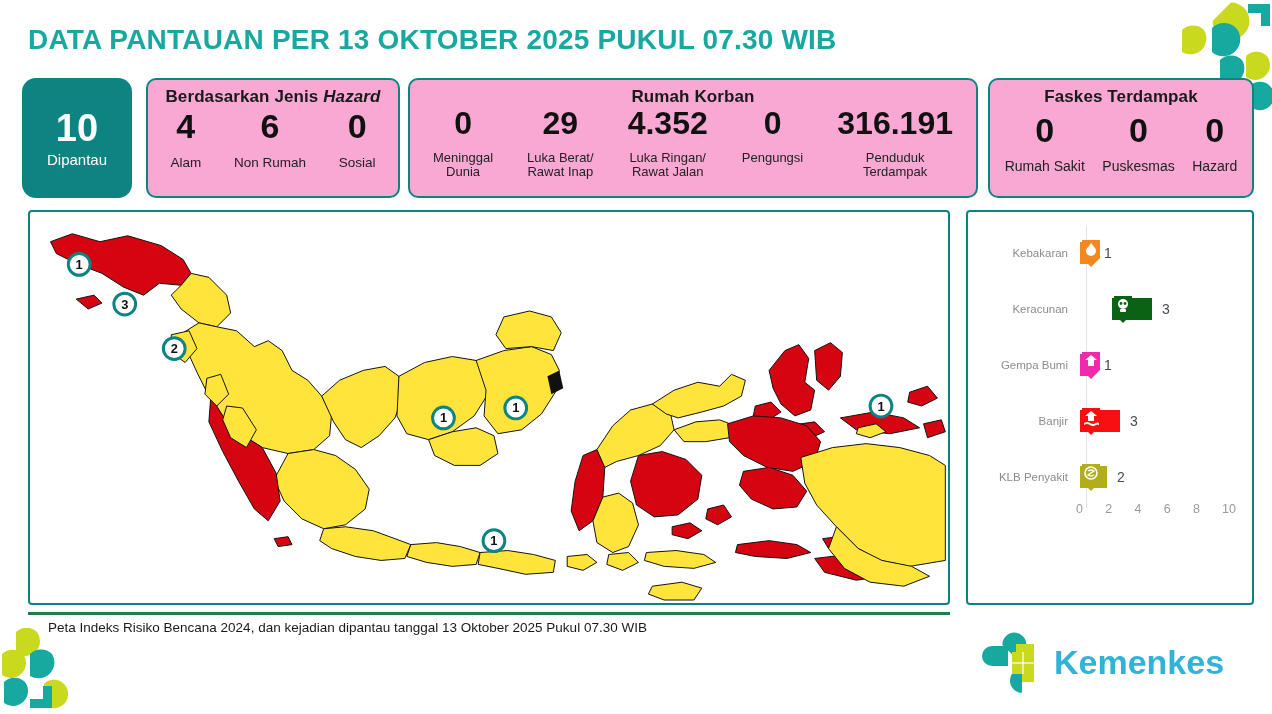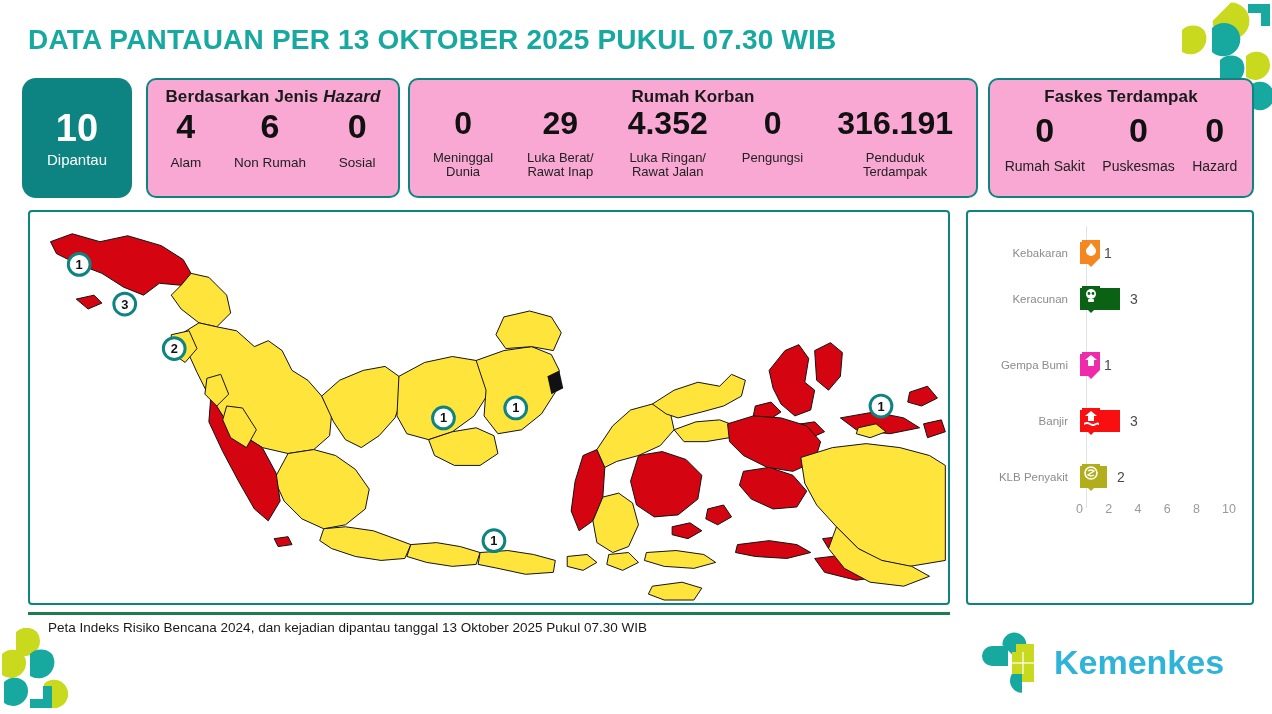--- a/index.html
+++ b/index.html
@@ -326,21 +326,21 @@
         <div class="bar-wrap">
           <div class="bar-rect" style="width:14px;background:#f4871f;"></div>
           <svg class="pin" viewBox="0 0 22 30">
             <path d="M2 2 h18 v18 l-9 9 l-9 -9 z" fill="#f4871f"></path>
             <path d="M11 5 c3 4 5 5 5 8 a5 5 0 0 1 -10 0 c0 -3 3 -4 5 -8 z" fill="#fff"></path>
           </svg>
           <div class="bar-value">1</div>
         </div>
       </div>
 
-      <div class="bar-row" style="top:64px;">
+      <div class="bar-row" style="top:74px;gap:32px;">
         <div class="bar-label">Keracunan</div>
         <div class="bar-wrap">
           <div class="bar-rect" style="width:40px;background:#0b6114;"></div>
           <svg class="pin" viewBox="0 0 22 30">
             <path d="M2 2 h18 v18 l-9 9 l-9 -9 z" fill="#0b6114"></path>
             <circle cx="11" cy="10" r="5" fill="#fff"></circle>
             <circle cx="9" cy="9.5" r="1.4" fill="#0b6114"></circle>
             <circle cx="13" cy="9.5" r="1.4" fill="#0b6114"></circle>
             <rect x="8" y="15" width="6" height="3" rx="1" fill="#fff"></rect>
           </svg>

